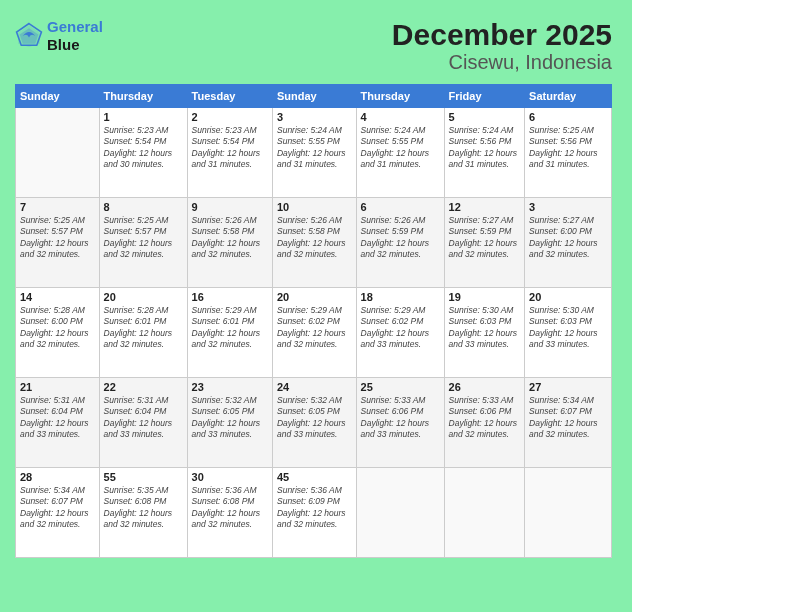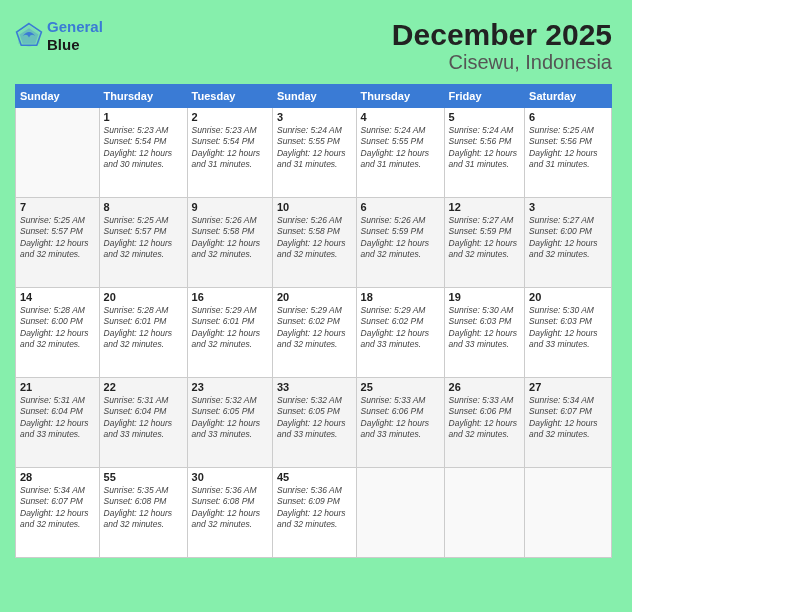--- a/index.html
+++ b/index.html
@@ -233,21 +233,21 @@
           </td>
           <td>
             <span class="day-num">22</span>
             <div class="day-info">Sunrise: 5:31 AM<br>Sunset: 6:04 PM<br>Daylight: 12 hours<br>and 33 minutes.</div>
           </td>
           <td>
             <span class="day-num">23</span>
             <div class="day-info">Sunrise: 5:32 AM<br>Sunset: 6:05 PM<br>Daylight: 12 hours<br>and 33 minutes.</div>
           </td>
           <td>
-            <span class="day-num">33</span>
+            <span class="day-num">24</span>
             <div class="day-info">Sunrise: 5:32 AM<br>Sunset: 6:05 PM<br>Daylight: 12 hours<br>and 33 minutes.</div>
           </td>
           <td>
             <span class="day-num">25</span>
             <div class="day-info">Sunrise: 5:33 AM<br>Sunset: 6:06 PM<br>Daylight: 12 hours<br>and 33 minutes.</div>
           </td>
           <td>
             <span class="day-num">26</span>
             <div class="day-info">Sunrise: 5:33 AM<br>Sunset: 6:06 PM<br>Daylight: 12 hours<br>and 32 minutes.</div>
           </td>

